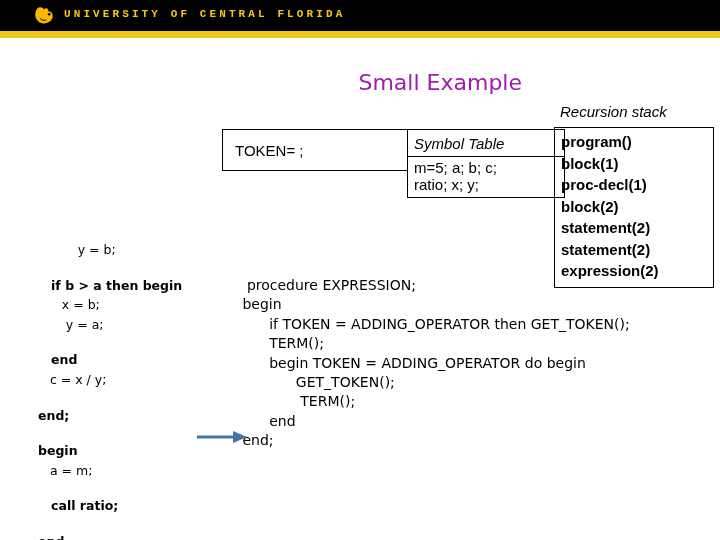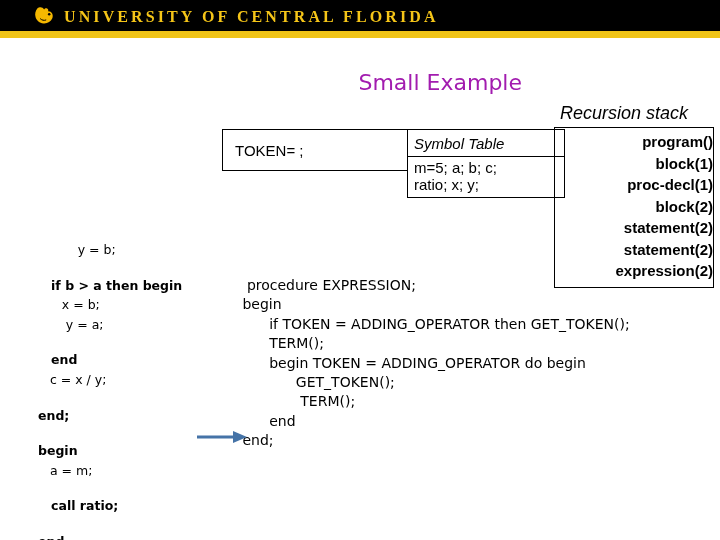--- a/index.html
+++ b/index.html
@@ -30,22 +30,22 @@
   }
   #ucf-logo-icon {
     position: absolute;
     left: 33px; top: 6px;
     width: 22px; height: 20px;
   }
   #ucf-wordmark {
     position: absolute;
     left: 64px; top: 8px;
     color: #f5c518;
-    font-family: Liberation Serif, serif;
-    font-size: 16px;
+    font-family: Liberation Mono, monospace;
+    font-size: 11px;
     font-weight: bold;
     letter-spacing: 3.1px;
     white-space: nowrap;
   }
 
   
   #page-title {
     position: absolute;
     left: 222px; top: 70px;
     width: 300px;
@@ -55,21 +55,21 @@
     color: #a21caf;
     letter-spacing: 0px;
     white-space: nowrap;
     text-align: right;
   }
 
   #recursion-stack-label {
     position: absolute;
     left: 560px; top: 103px;
     font-family: "Liberation Sans", sans-serif;
-    font-size: 18px;
+    font-size: 15px;
     font-style: italic;
     color: #000000;
     white-space: nowrap;
   }
 
   
   #token-box {
     position: absolute;
     left: 222px; top: 129px;
     width: 186px; height: 42px;
@@ -132,21 +132,20 @@
     box-sizing: border-box;
     padding: 3px 0 0 6px;
   }
   .stack-frame {
     font-family: "Liberation Sans", sans-serif;
     font-size: 15px;
     font-weight: bold;
     color: #000000;
     line-height: 21.5px;
     white-space: nowrap;
-    text-align: right;
   }
 
   
   #left-code-block {
     position: absolute;
     left: 38px; top: 240px;
     width: 180px;
   }
   .code-line {
     font-family: "DejaVu Sans", sans-serif;

